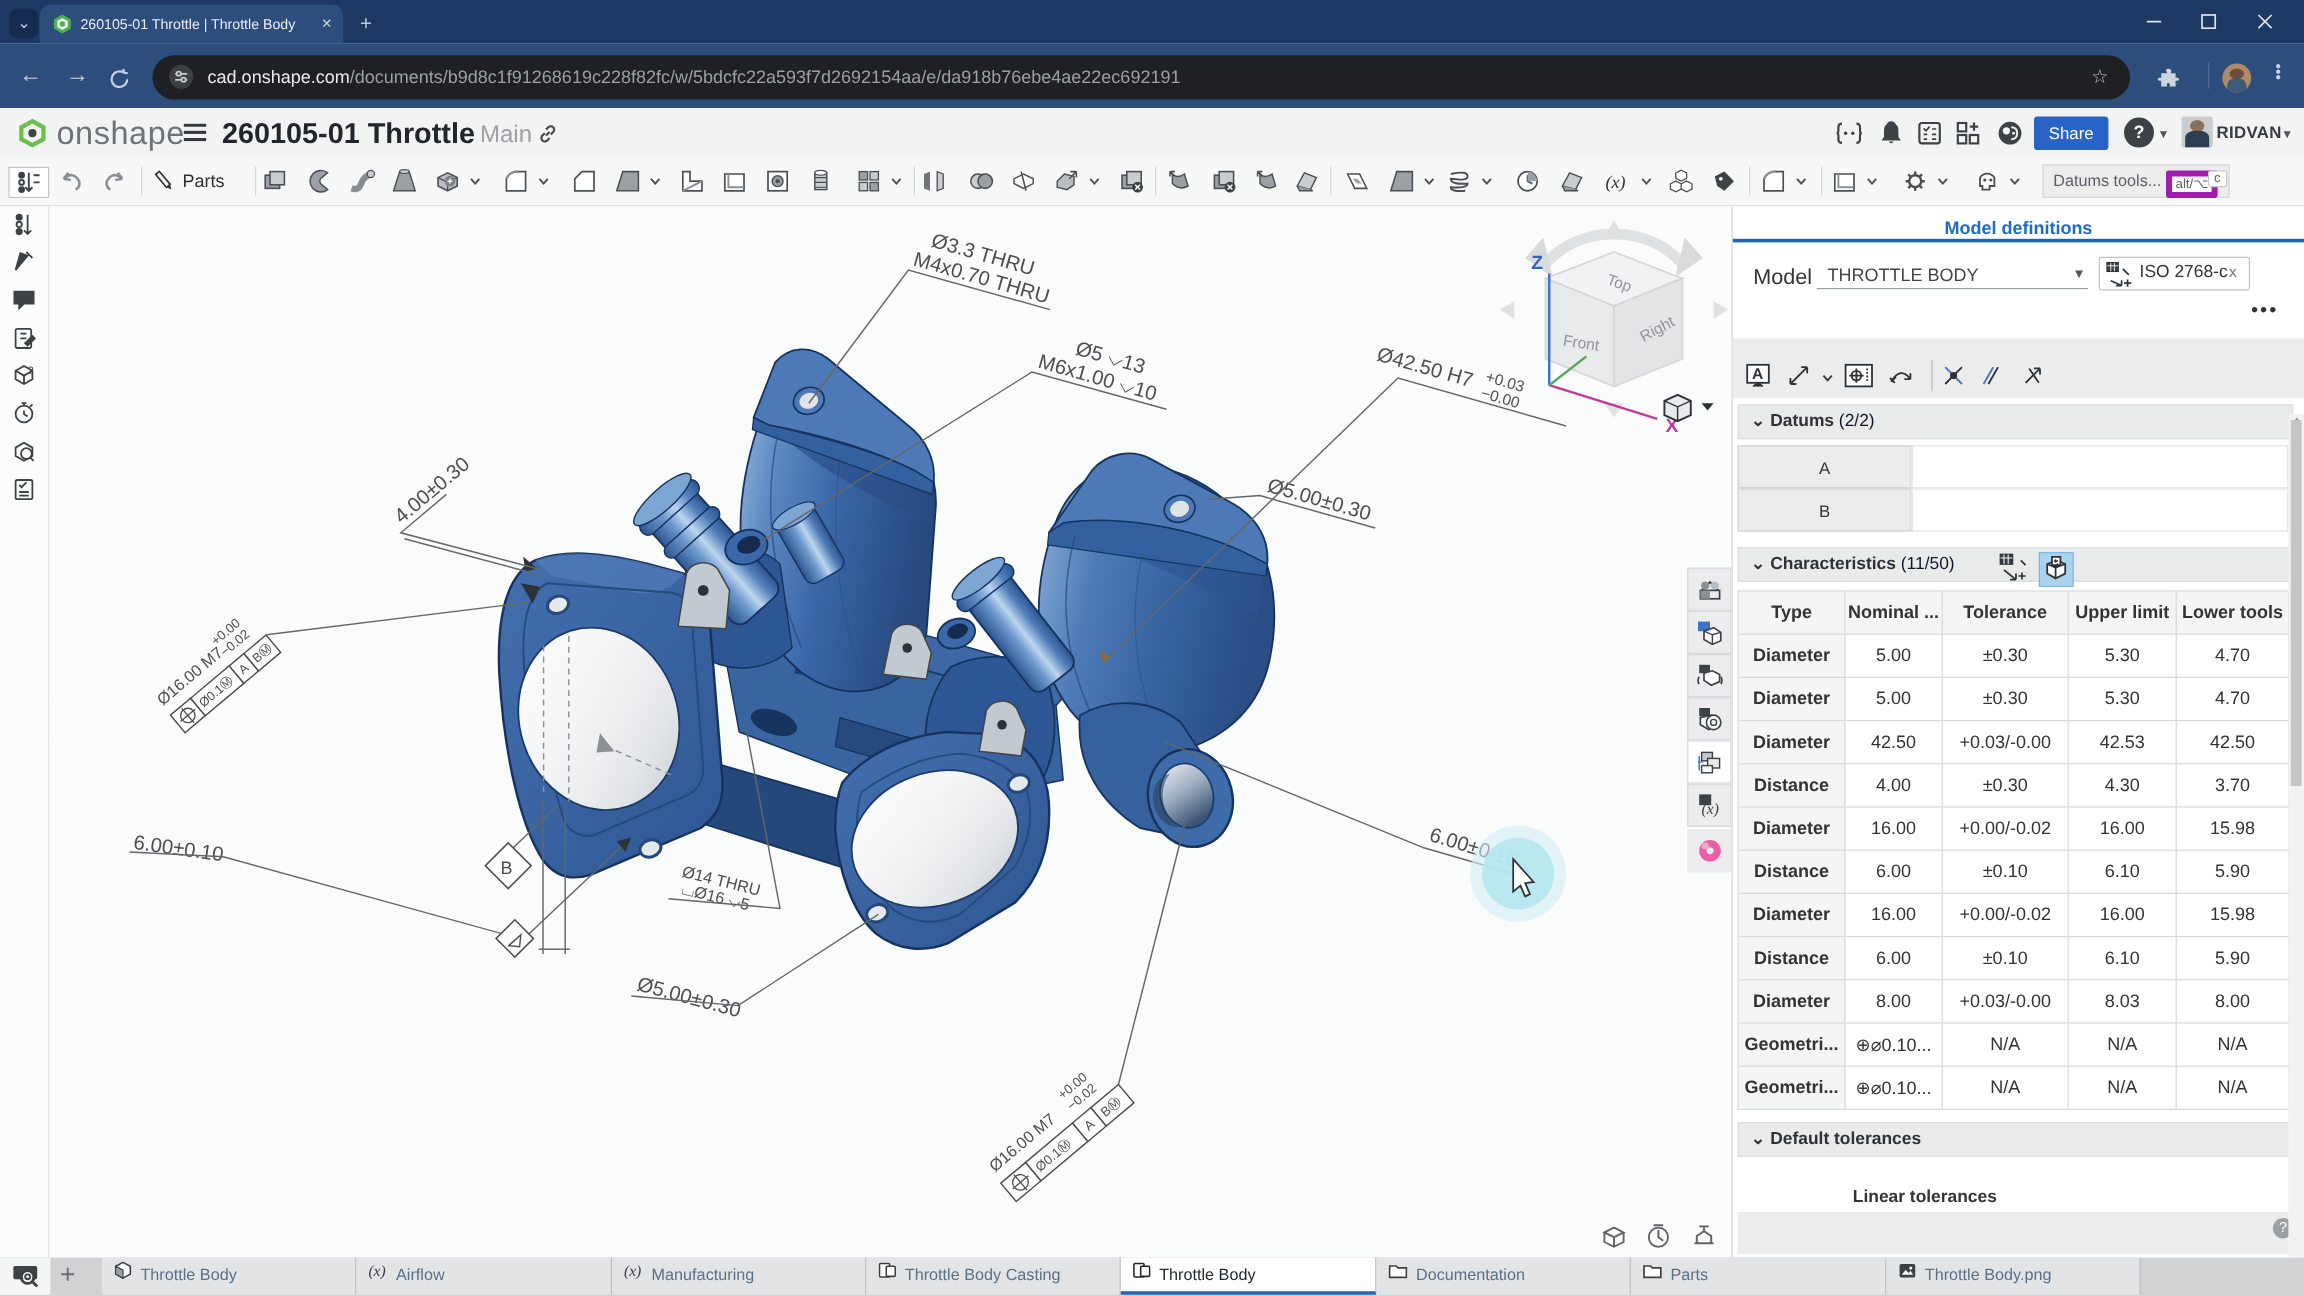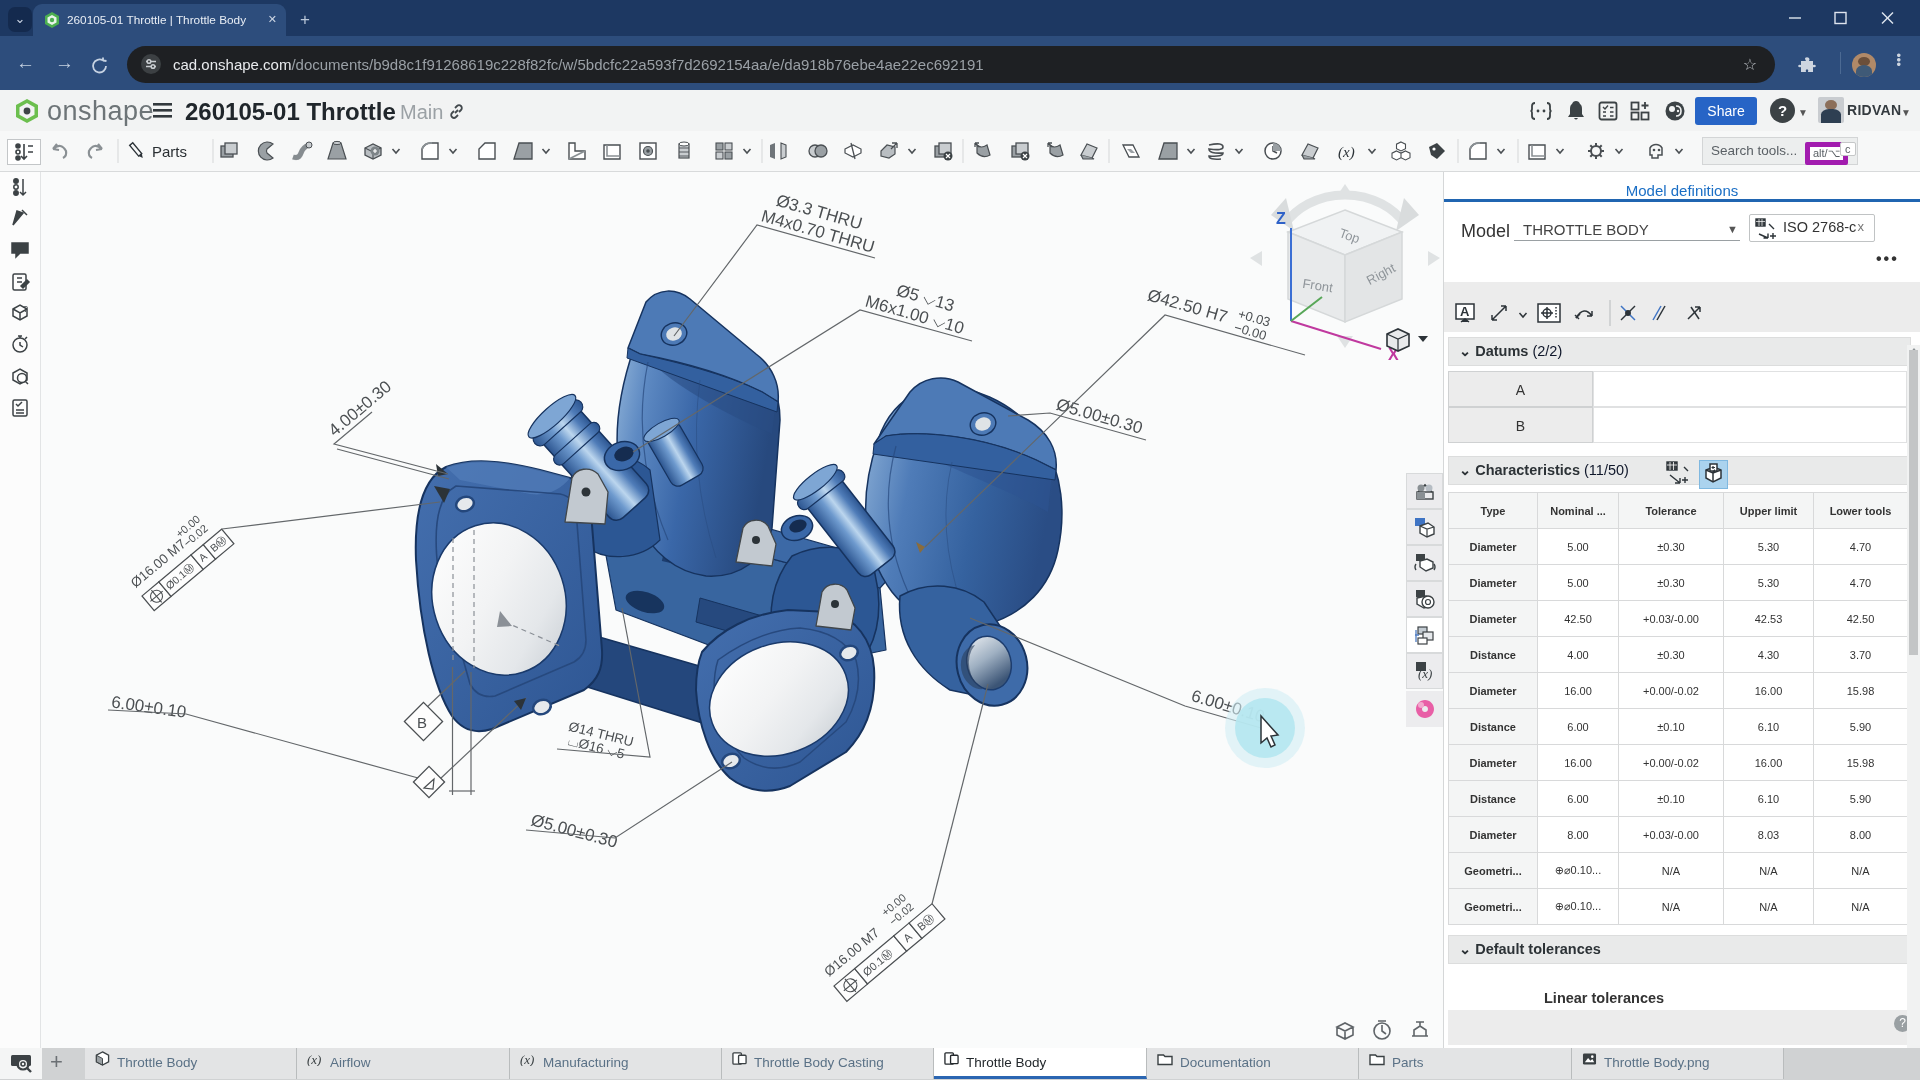--- a/index.html
+++ b/index.html
@@ -31,25 +31,25 @@
   #ftoolbar { left:0; top:131px; width:1920px; height:41px; background:#f7f8f8; border-bottom:1px solid #d8dadb; }
   #ftoolbar .fbox { position:absolute; left:7px; top:8px; width:34px; height:26px; background:#fff; border:1px solid #c3c6c8; }
   .sketchtxt { position:absolute; left:152px; top:143px; font-size:15px; color:#2a2f33; }
   #searchtools { position:absolute; left:1702px; top:137px; width:156px; height:28px; background:#eceeee; border:1px solid #d3d5d6; font-size:13.5px; color:#5a6065; }
   
   #sidebar { left:0; top:172px; width:41px; height:876px; background:#fcfcfc; border-right:1px solid #e2e4e5; }
   
   #canvas { left:41px; top:172px; width:1402px; height:876px; background:#fafbfb; }
   
   #panel { left:1443px; top:172px; width:477px; height:876px; background:#fff; border-left:1px solid #d5d7d8; font-size:14px; color:#333; }
-  #panel .ptitle { position:absolute; left:0; top:10px; width:100%; text-align:center; color:#1a6ec5; font-weight:normal; font-size:15px; }
+  #panel .ptitle { position:absolute; left:0; top:10px; width:100%; text-align:center; color:#1a6ec5; font-weight:bold; font-size:15px; }
   #panel .punder { position:absolute; left:0; top:27px; width:100%; height:3px; background:#2065b1; }
   .sechead { position:absolute; left:4px; width:463px; height:29px; background:#e9eaea; border:1px solid #dcdddd; font-weight:bold; font-size:14.5px; color:#2c3236; line-height:27px; }
   .sechead .cnt { font-weight:normal; color:#0f172a; }
-  table.chars { position:absolute; border-collapse:collapse; font-size:11px; color:#333; }
+  table.chars { position:absolute; border-collapse:collapse; font-size:15px; color:#333; }
   table.chars td, table.chars th { border:1px solid #d8d9da; text-align:center; height:36px; padding:0; }
   table.chars td.tp { font-weight:bold; background:#f4f5f5; }
   
   #bottombar { left:0; top:1048px; width:1920px; height:32px; background:#d0d2d3; }
   .btab { position:absolute; top:0; height:31px; background:#e3e4e5; border-right:1px solid #b9bcbd; color:#5a7186; font-size:13.5px; line-height:30px; white-space:nowrap; overflow:hidden; }
   .btab.active { background:#fff; border-bottom:3px solid #2b66b2; color:#23282c; }
   .btab .bico { display:inline-block; margin:0 7px 0 10px; vertical-align:middle; position:relative; top:-1px; }
   .vbtn { position:absolute; left:0; width:37px; height:36px; background:#ececee; border:1px solid #d8dadb; text-align:center; padding-top:6px; }
 </style>
 </head>
@@ -368,21 +368,21 @@
         <use href="#i-caret" x="1560" y="0"></use>
   <use href="#i-gear" x="1596" y="0"></use>
         <use href="#i-caret" x="1619" y="0"></use>
   <use href="#i-robot" x="1656" y="0"></use>
         <use href="#i-caret" x="1679" y="0"></use>
 </g>
 </svg>
 </div>
 <div class="abs sketchtxt" style="">Parts</div>
 <div class="abs" id="searchtools">
-  <span style="position:absolute;left:8px;top:5px;">Search tools...</span>
+  <span style="position:absolute;left:8px;top:5px;">Datums tools...</span>
   <span style="position:absolute;left:102px;top:4px;background:#fff;border:5px solid #a21caf;font-size:11px;padding:0 3px;border-radius:2px;">alt/⌥</span>
   <span style="position:absolute;left:137px;top:4px;background:#fff;border:1px solid #c5c7c8;font-size:11px;padding:0 4px;border-radius:2px;">c</span>
 </div>
 
 <div class="abs" id="sidebar">
 <svg width="41" height="876" viewBox="0 0 41 876">
 <g stroke="#3c4245" stroke-width="1.5" fill="none">
   <g transform="translate(20,15)">
           <circle cx="-4" cy="-6" r="2.2" fill="#3c4245"></circle>
           <circle cx="-4" cy="0" r="2.2"></circle>

